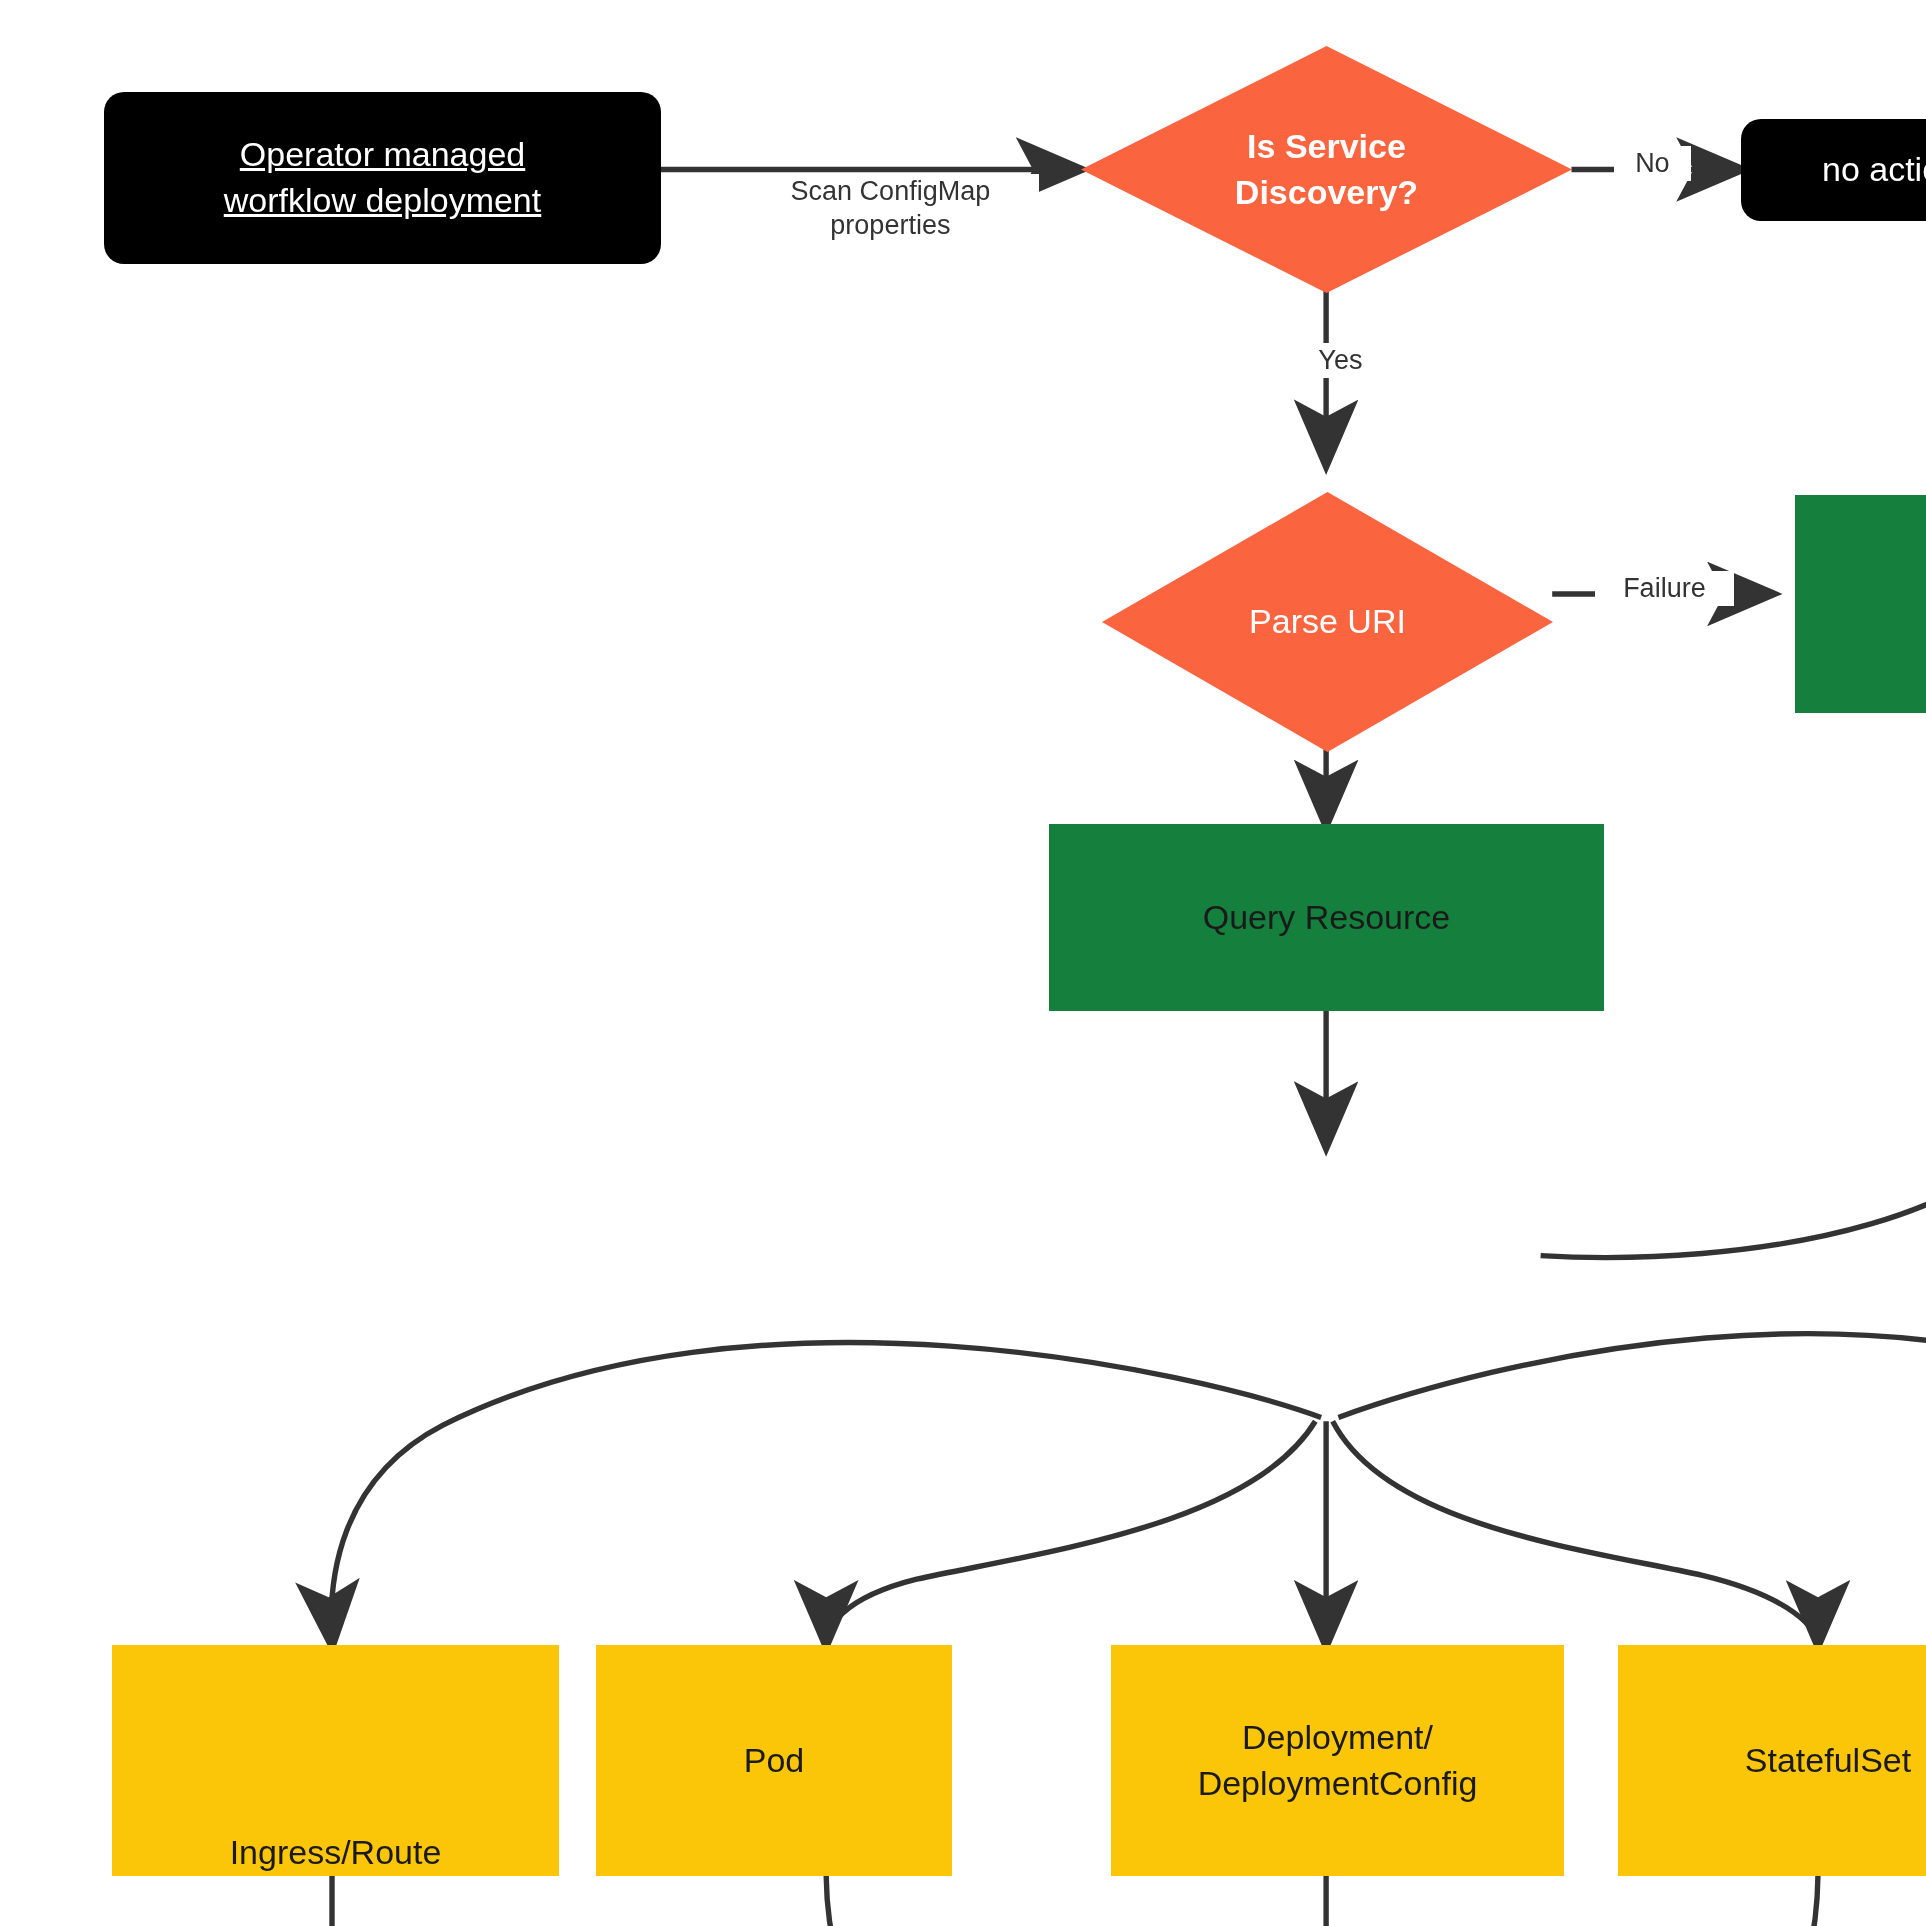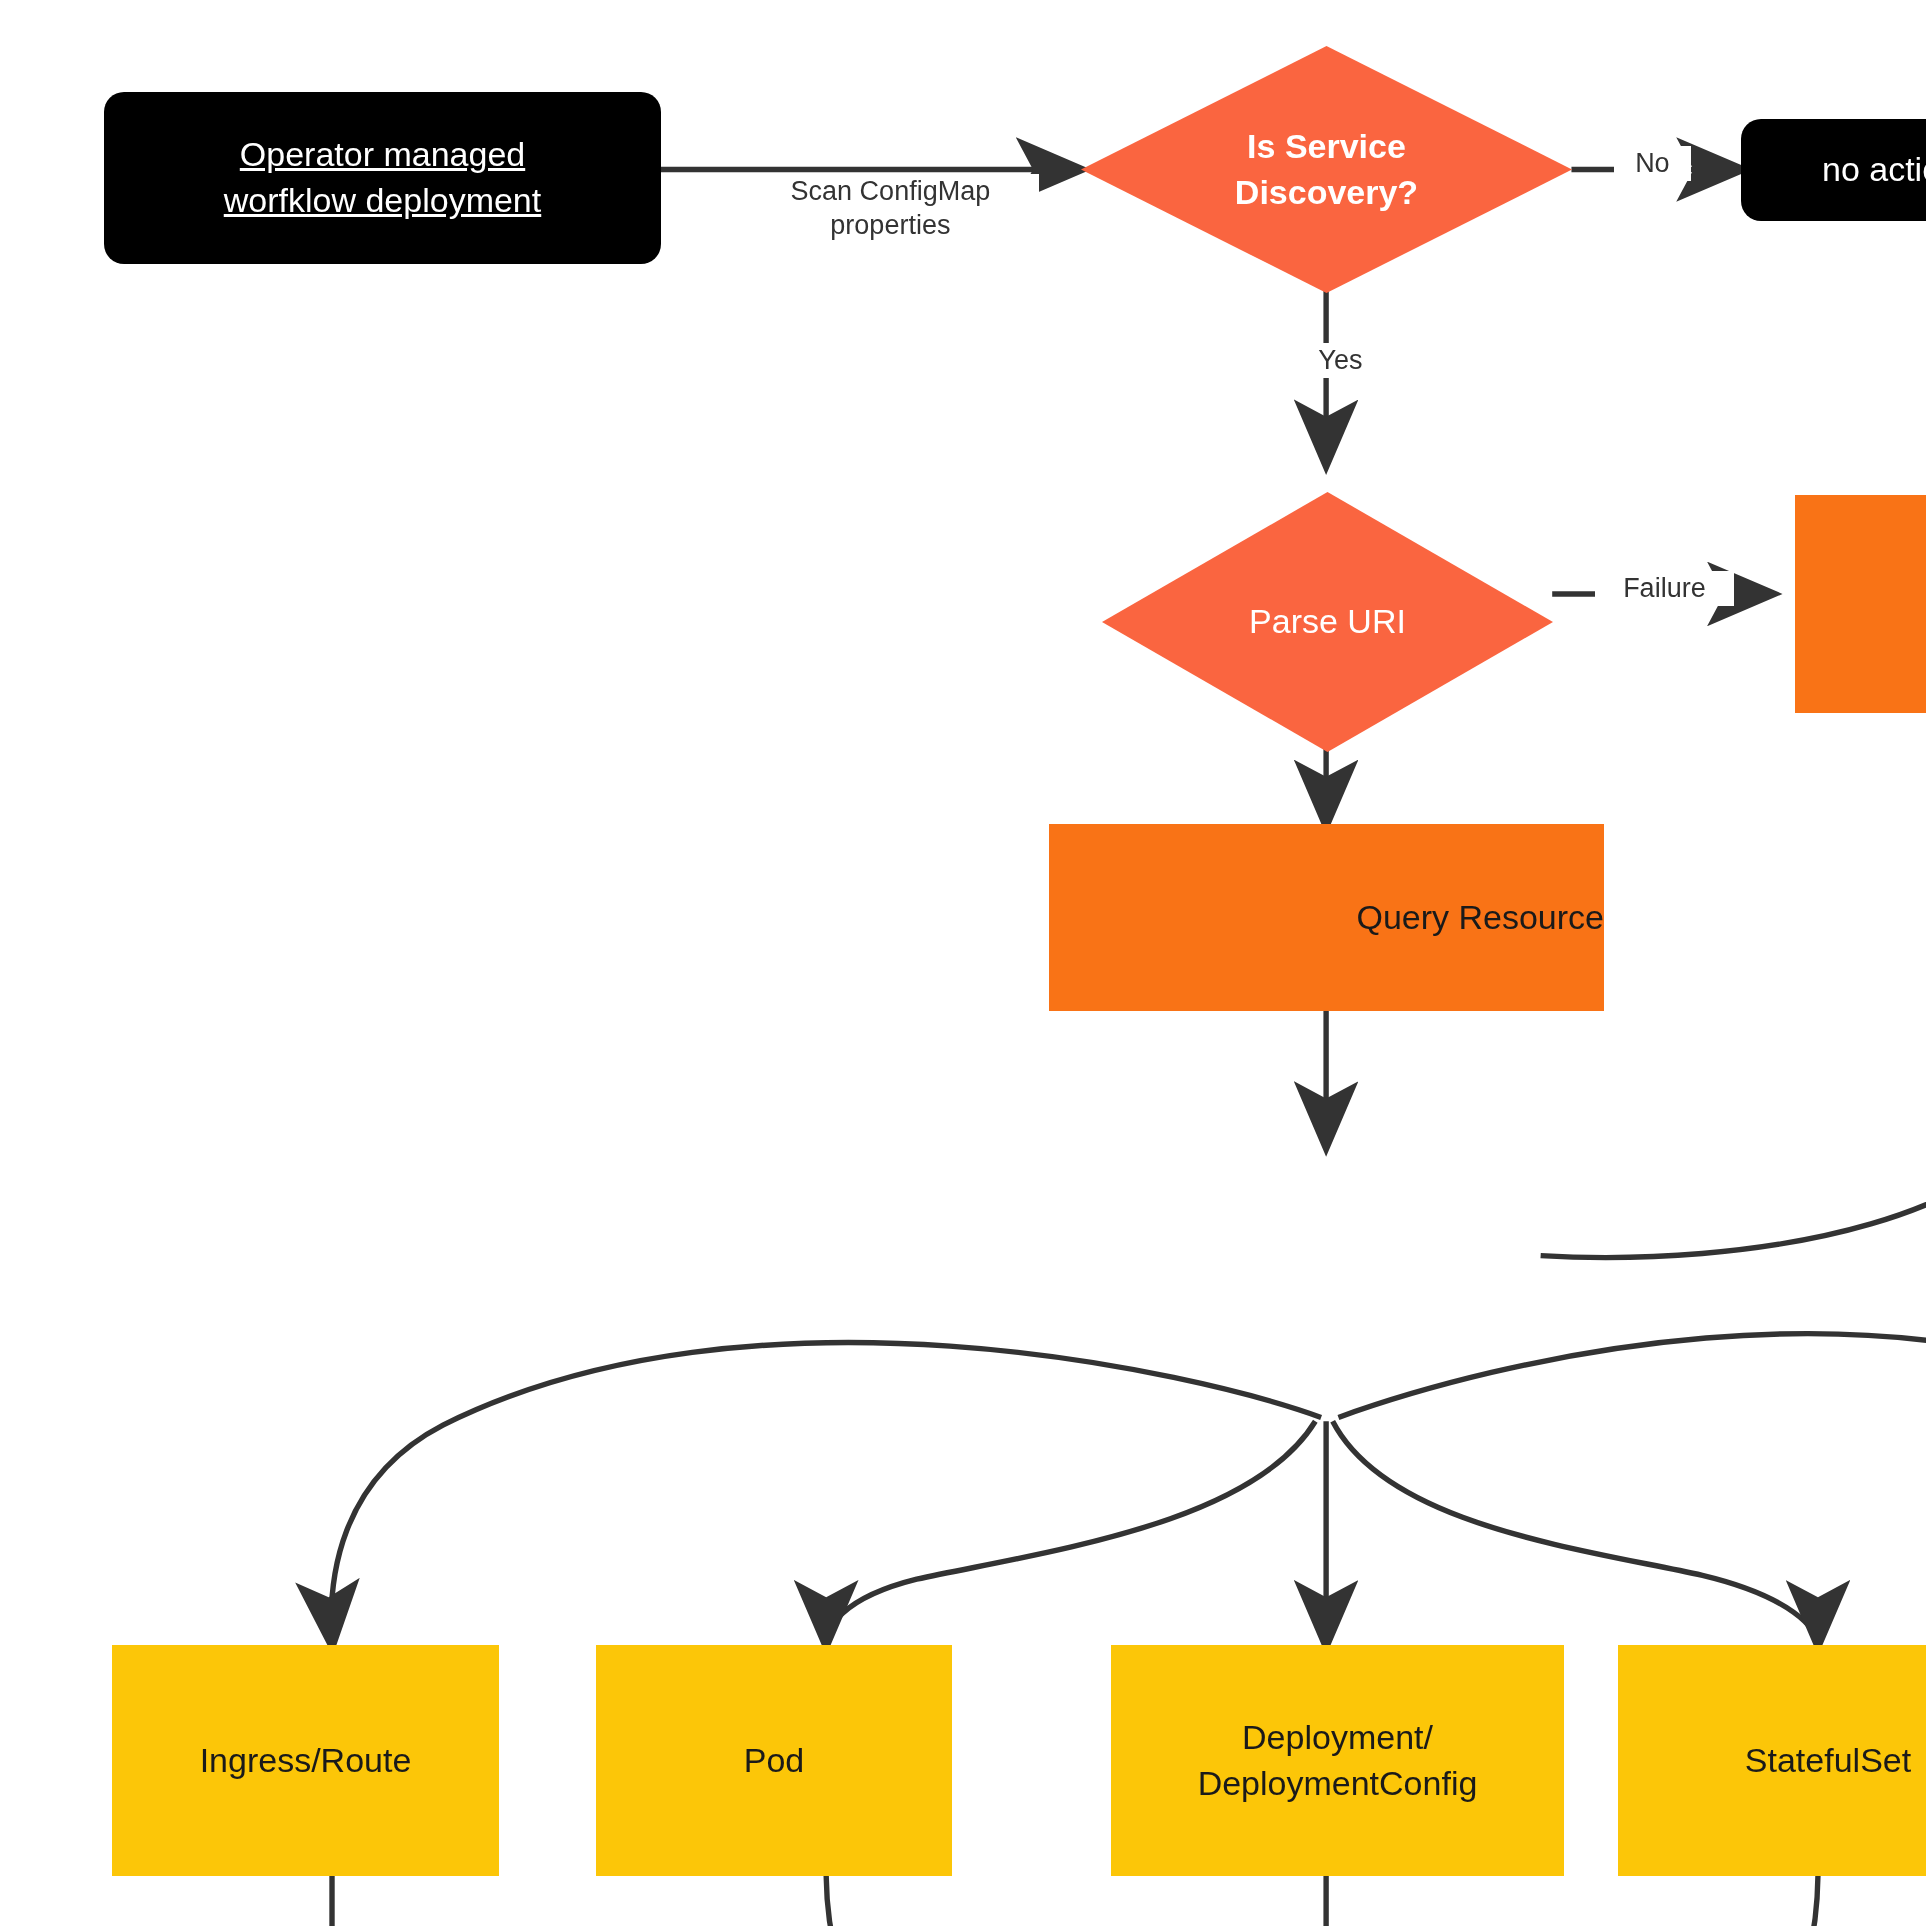--- a/index.html
+++ b/index.html
@@ -57,24 +57,23 @@
     position: absolute;
     left: 0; top: 0;
     width: 100%;
     height: 100%;
     background: #FA6540;
     clip-path: polygon(50% 0%, 100% 50%, 50% 100%, 0% 50%);
     z-index: -1;
   }
   
   .n-process {
-    background: #f97316;
+    background: #15803d;
     color: #1a1a1a;
     font-size: 34px;
-    text-align: right;
   }
   
   .n-resource {
     background: #FCC608;
     color: #1a1a1a;
     font-size: 34px;
   }
   
   .edge-label {
     position: absolute;
@@ -163,21 +162,21 @@
 
   <div class="node n-process" style="left:1795px; top:495px; width:555px; height:218px;">
     <span class="lbl">Log the Exception</span>
   </div>
 
   <div class="node n-process" style="left:1049px; top:824px; width:555px; height:187px;">
     <span class="lbl">Query Resource</span>
   </div>
 
 
-  <div class="node n-resource" style="left:112px; top:1645px; width:387px; height:231px;">
+  <div class="node n-resource" style="left:112px; top:1645px; width:447px; height:231px;align-items:flex-end;">
     <span class="lbl">Ingress/Route</span>
   </div>
 
   <div class="node n-resource" style="left:596px; top:1645px; width:356px; height:231px;">
     <span class="lbl">Pod</span>
   </div>
 
   <div class="node n-resource" style="left:1100px; top:1645px; width:453px; height:231px;margin-left:11px;">
     <span class="lbl">Deployment/
 DeploymentConfig</span>

